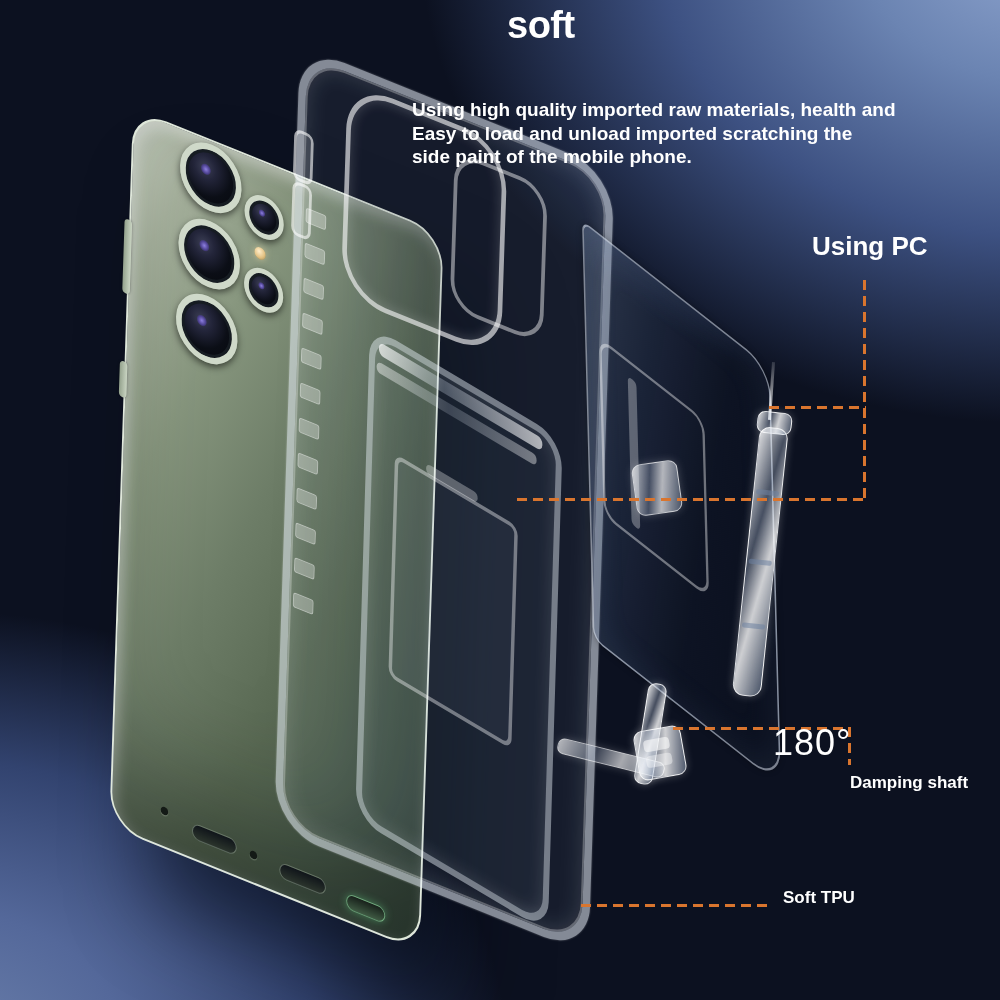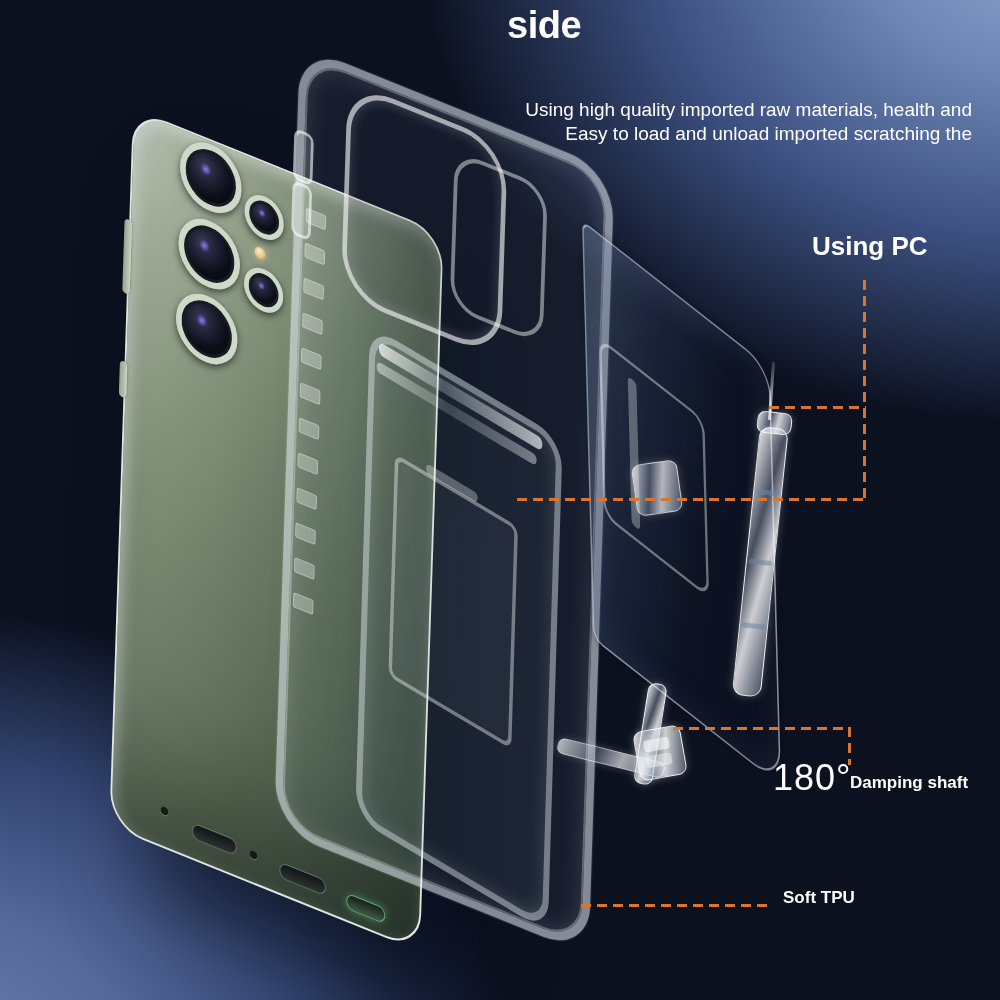--- a/index.html
+++ b/index.html
@@ -90,24 +90,24 @@
     background:linear-gradient(rgba(255,255,255,0.15),rgba(255,255,255,0.85));}
   .kick-shaft{left:649px;top:682px;width:17px;height:100px;z-index:6;transform:rotate(9deg);transform-origin:0 0;border-radius:8px;}
   .kick-clip{left:636px;top:728px;width:46px;height:48px;z-index:7;transform:rotate(-10deg);border-radius:9px;}
   .kick-clip .facet{position:absolute;left:8px;top:9px;width:26px;height:12px;border-radius:4px;background:rgba(255,255,255,0.55);box-shadow:0 16px 0 rgba(255,255,255,0.40);}
   .kick-rail{left:556px;top:750px;width:108px;height:14px;z-index:6;transform:rotate(14deg);border-radius:7px;opacity:0.8;}
   .plate-clip{left:634px;top:462px;width:44px;height:50px;z-index:7;transform:rotate(-8deg);border-radius:9px;opacity:0.85;}
   
   .dash-h{height:3px;z-index:8;background:repeating-linear-gradient(90deg,#d9752e 0 10px,transparent 10px 16px);}
   .dash-v{width:3px;z-index:8;background:repeating-linear-gradient(180deg,#d9752e 0 10px,transparent 10px 16px);}
   .headline{left:507px;top:3px;width:492px;z-index:9;font-size:38px;line-height:45px;font-weight:bold;letter-spacing:-0.5px;}
-  .desc{right:28px;top:98px;width:560px;z-index:9;text-align:right;font-size:19px;line-height:23.5px;font-weight:normal;}
+  .desc{right:28px;top:98px;width:560px;z-index:9;font-size:19px;line-height:23.5px;font-weight:bold;}
   .lbl{z-index:9;font-weight:bold;white-space:nowrap;}
   .lbl-hardpc{left:812px;top:231px;font-size:26px;}
-  .lbl-angle{left:773px;top:757px;font-size:36px;font-weight:normal;letter-spacing:1px;}
+  .lbl-angle{left:773px;top:722px;font-size:36px;font-weight:normal;letter-spacing:1px;}
   .lbl-damp{left:850px;top:773px;font-size:17px;text-align:center;}
   .lbl-tpu{left:783px;top:888px;font-size:17px;}
 </style>
 </head>
 <body>
 
 <div class="stage">
 
   <div class="abs phone">
     <div class="lens large" style="left:50px;top:3px;"></div>
@@ -171,24 +171,25 @@
   <div class="abs kick-rail crystal"></div>
 
   <div class="abs dash-v" style="left:863px;top:280px;height:220px;"></div>
   <div class="abs dash-h" style="left:769px;top:406px;width:97px;"></div>
   <div class="abs dash-h" style="left:517px;top:498px;width:349px;"></div>
   <div class="abs dash-h" style="left:673px;top:727px;width:178px;"></div>
   <div class="abs dash-v" style="left:848px;top:727px;height:38px;"></div>
   <div class="abs dash-h" style="left:581px;top:904px;width:192px;"></div>
 
   <div class="abs headline">
-    <div>side</div>
+    <div>soft</div>
   </div>
   <div class="abs desc">
     <div>Using high quality imported raw materials, health and</div>
     <div>Easy to load and unload imported scratching the</div>
+    <div>side paint of the mobile phone.</div>
   </div>
   <div class="abs lbl lbl-hardpc">Using PC</div>
   <div class="abs lbl lbl-angle">180°</div>
   <div class="abs lbl lbl-damp">Damping shaft</div>
   <div class="abs lbl lbl-tpu">Soft TPU</div>
 
 </div>
 
 </body></html>

